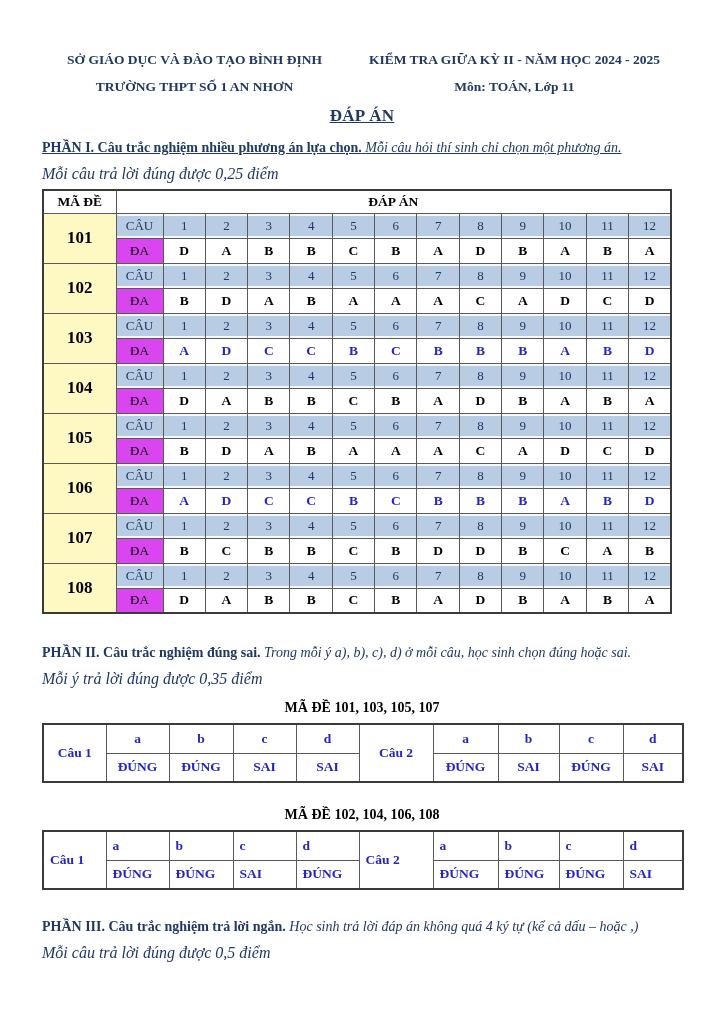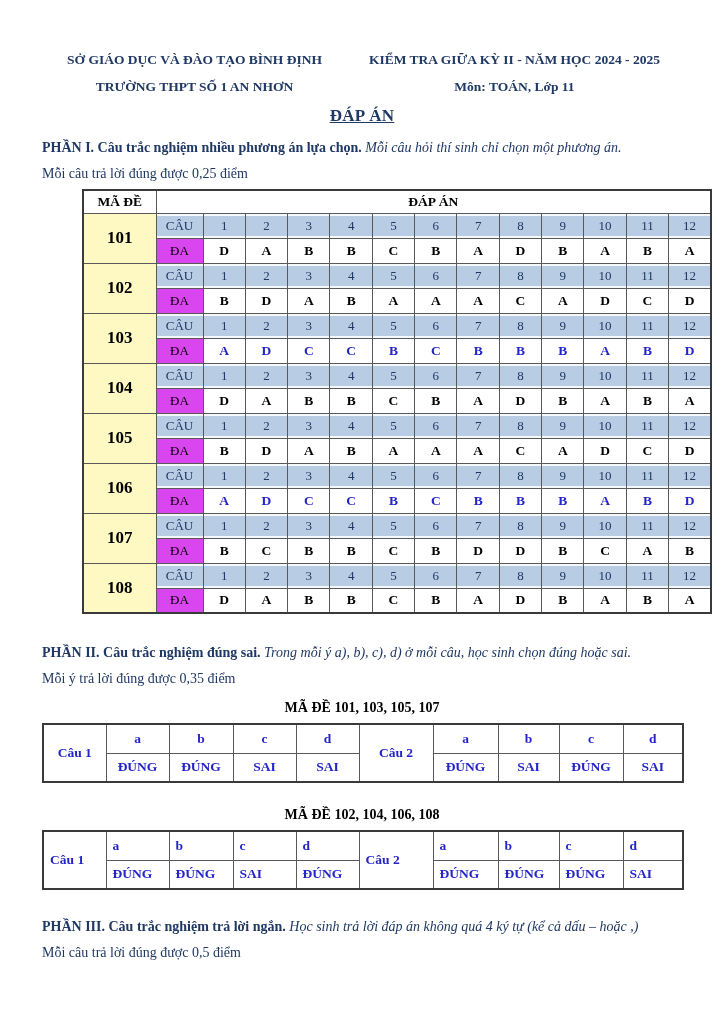--- a/index.html
+++ b/index.html
@@ -20,25 +20,25 @@
   .doc-title {
     text-align: center; margin-top: 6px;
     font-size: 17px; font-weight: bold; color: #1F3864;
     text-decoration: underline; letter-spacing: .3px;
   }
 
   
   .para { line-height: 26px; font-size: 14px; color: #1F3864; }
   .para .ph { font-weight: bold; }
   .para .pi { font-style: italic; }
-  .note { line-height: 26px; font-size: 14px; color: #1F3864; }
+  .note { line-height: 26px; font-size: 16px; font-style: italic; color: #1F3864; }
 
   
   table { border-collapse: collapse; table-layout: fixed; }
-  .answers { width: 630px; margin-top: 2px; border: 2px solid #3a3a3a; margin-left: 40px; }
+  .answers { width: 630px; margin-top: 2px; border: 2px solid #3a3a3a; }
   .answers th, .answers td {
     border: 1px solid #595959; text-align: center; vertical-align: middle;
     overflow: hidden; white-space: nowrap;
   }
   .answers thead th { height: 23px; font-size: 13.5px; font-weight: bold; color: #000; }
   .answers td { height: 25px; }
   .code-cell { font-weight: bold; font-size: 17px; color: #000; background: #fef9c3; }
   .shaded {
     background: #B8CCE4; color: #1F3864; font-size: 13px;
     box-shadow: inset 0 2px 0 rgba(255,255,255,.85), inset 0 -2px 0 rgba(255,255,255,.85);
@@ -72,21 +72,21 @@
       <div>TRƯỜNG THPT SỐ 1 AN NHƠN</div>
     </div>
     <div class="hr">
       <div>KIỂM TRA GIỮA KỲ II - NĂM HỌC 2024 - 2025</div>
       <div>Môn: TOÁN, Lớp 11</div>
     </div>
   </div>
 
   <div class="doc-title">ĐÁP ÁN</div>
 
-  <p class="para" style="margin-top:9px;">
+  <p class="para" style="margin-top:9px;text-decoration:underline;">
     <span class="ph">PHẦN I. Câu trắc nghiệm nhiều phương án lựa chọn.</span>
     <span class="pi">Mỗi câu hỏi thí sinh chỉ chọn một phương án.</span>
   </p>
   <p class="note">Mỗi câu trả lời đúng được 0,25 điểm</p>
 
   <table class="answers">
     <colgroup>
       <col style="width:73px">
         <col style="width:47px">
       <col>

